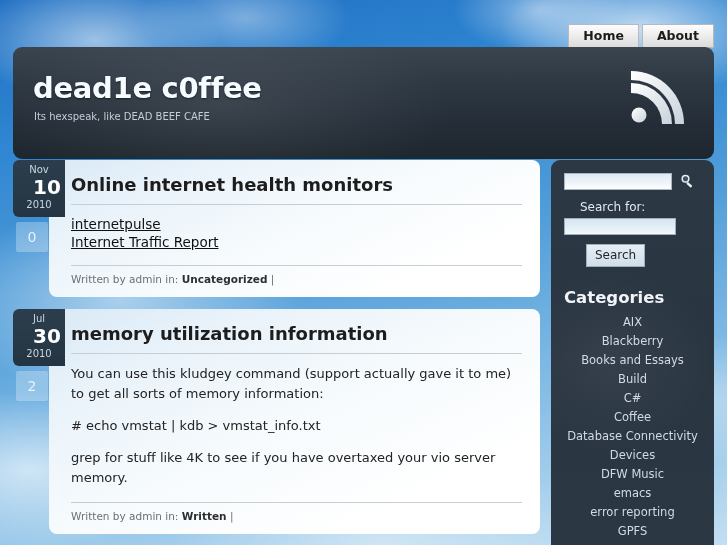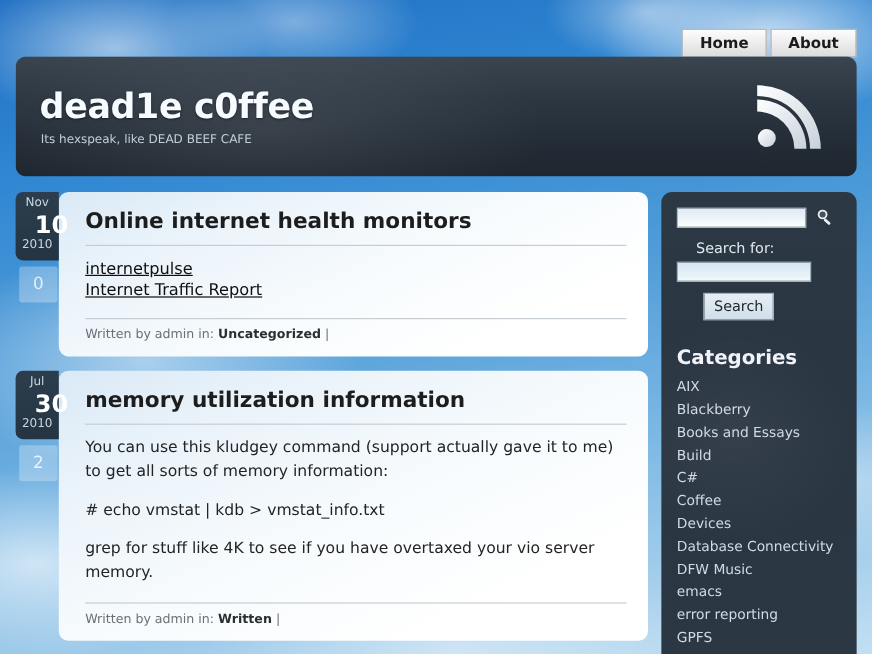--- a/index.html
+++ b/index.html
@@ -43,21 +43,21 @@
     color: #1b1b1b;
     text-decoration: none;
     background: linear-gradient(180deg,#fdfdfd 0%, #ebebeb 55%, #dcdcdc 100%);
     border: 1px solid #b9b9b9;
     line-height: 15px;
   }
 
   
   .header {
     position: absolute; left: 13px; top: 47px;
-    width: 701px; height: 100px;
+    width: 701px; height: 112px;
     border-radius: 9px;
     background:
       radial-gradient(ellipse 330px 120px at 210px 60px, rgba(255,255,255,0.09), rgba(255,255,255,0) 70%),
       linear-gradient(180deg,#3b4550 0%, #2d3742 35%, #242d37 70%, #1e262e 100%);
     overflow: hidden;
   }
   .blogtitle {
     position: absolute; left: 20px; top: 24px;
     font-size: 29px; font-weight: bold;
     letter-spacing: -0.3px;
@@ -80,21 +80,21 @@
   .post { position: relative; margin-bottom: 12px; }
   .post-card {
     margin-left: 36px;
     border-radius: 8px;
     background: linear-gradient(155deg, #d9e9f6 0%, #eaf3fa 22%, #f7fbfd 52%, #ffffff 80%, #ffffff 100%);
     padding: 14px 18px 12px 22px;
     min-height: 60px;
   }
   .datebox {
     position: absolute; left: 0; top: 0;
-    width: 36px;
+    width: 52px;
     background: linear-gradient(180deg,#2c3e4d 0%, #243442 100%);
     border-radius: 6px 0 0 6px;
     color: #ffffff;
     text-align: center;
     padding: 4px 0 6px 0;
     z-index: 2;
   }
   .datebox .mo { font-size: 10px; color: #c9d6e0; line-height: 12px; }
   .datebox .dy { font-size: 20px; font-weight: bold; line-height: 22px; color: #ffffff; padding-left: 16px; }
   .datebox .yr { font-size: 10px; color: #c9d6e0; line-height: 13px; }
@@ -161,21 +161,21 @@
     padding: 3px 8px 4px 8px;
     background: linear-gradient(180deg,#e6eef5 0%, #d1dee9 100%);
     border: 1px solid #9fb0bd;
     font-family: "DejaVu Sans", "Liberation Sans", sans-serif;
     margin-left: 22px;
   }
   .cat-title {
     color: #f0f4f8; font-size: 16.5px; font-weight: bold;
     margin: 21px 0 8px 0;
   }
-  .cat-list { list-style: none; margin: 0; padding: 0; }
+  .cat-list { list-style: none; margin: 0; padding: 0; text-align: center; }
   .cat-list li { margin: 0 0 4px 0; }
   .cat-list a {
     color: #d2dae2; font-size: 11.5px; text-decoration: none;
     line-height: 15px; display: block;
   }
 </style>
 </head>
 <body>
 
 <div id="bg"></div>
@@ -286,26 +286,26 @@
       <li>
           <a href="#">Build</a>
         </li>
       <li>
           <a href="#">C#</a>
         </li>
       <li>
           <a href="#">Coffee</a>
         </li>
       <li>
+          <a href="#">Database Connectivity</a>
+        </li>
+      <li>
           <a href="#">Devices</a>
         </li>
       <li>
-          <a href="#">Database Connectivity</a>
-        </li>
-      <li>
           <a href="#">DFW Music</a>
         </li>
       <li>
           <a href="#">emacs</a>
         </li>
       <li>
           <a href="#">error reporting</a>
         </li>
       <li>
           <a href="#">GPFS</a>

